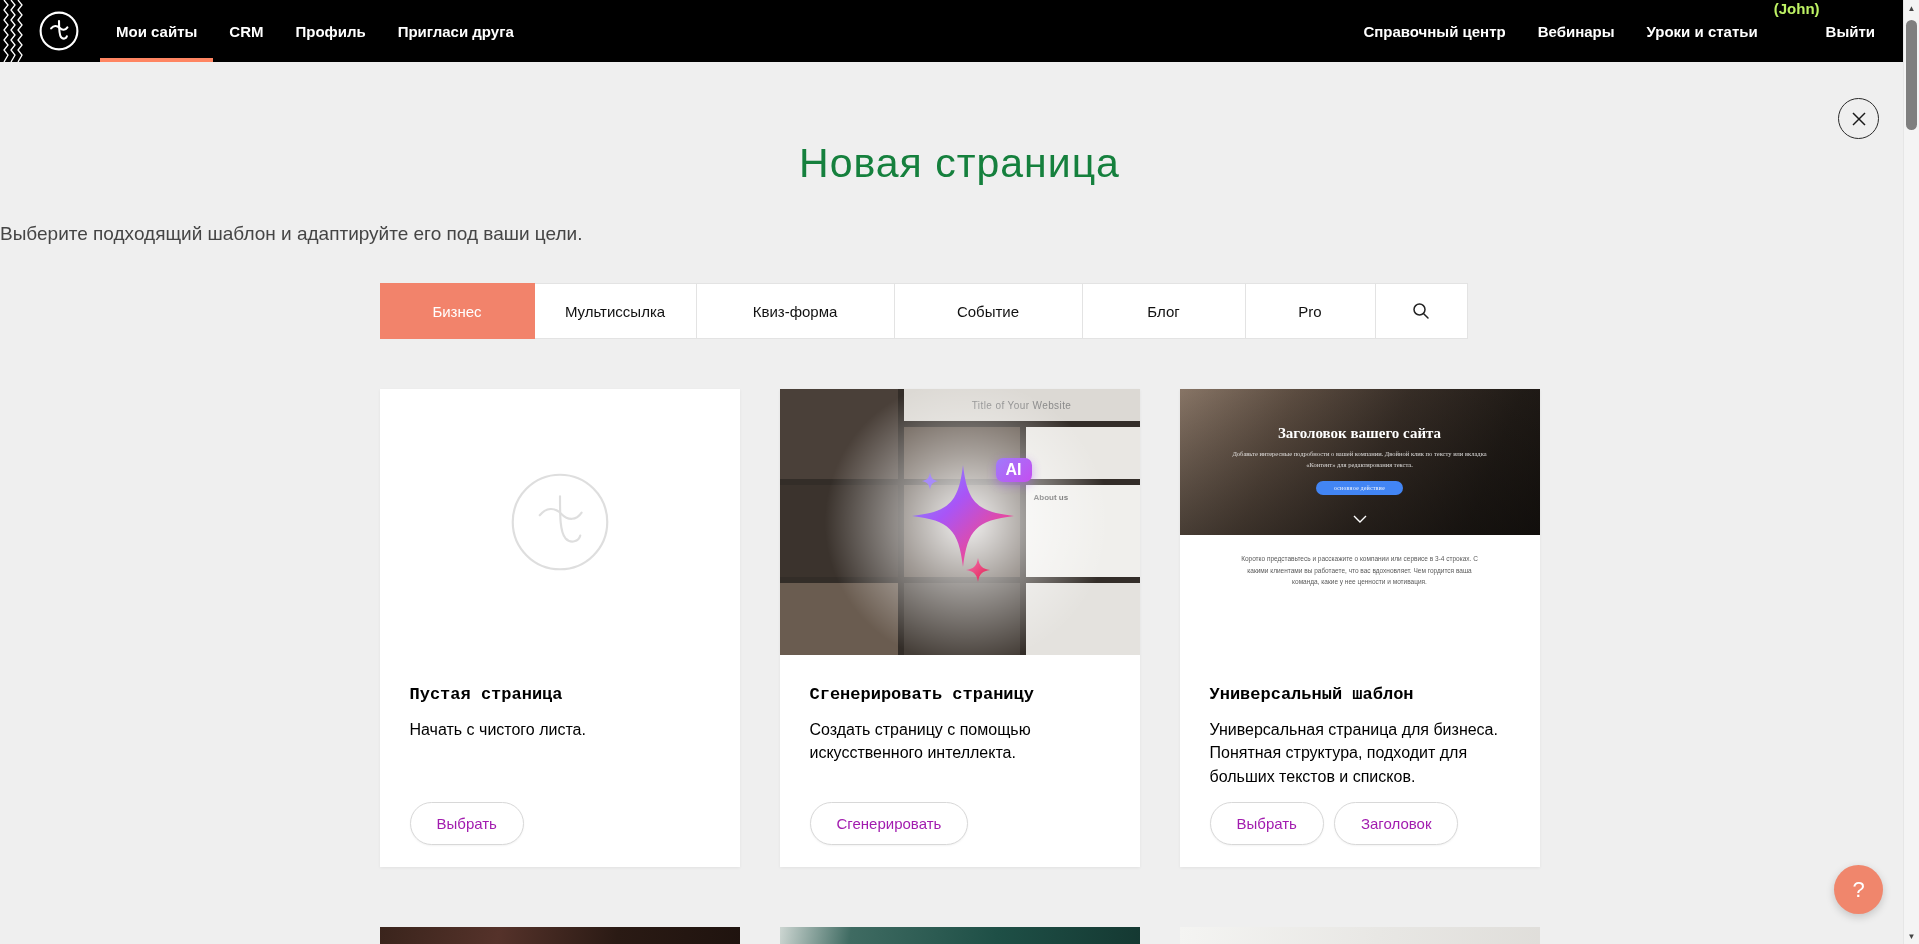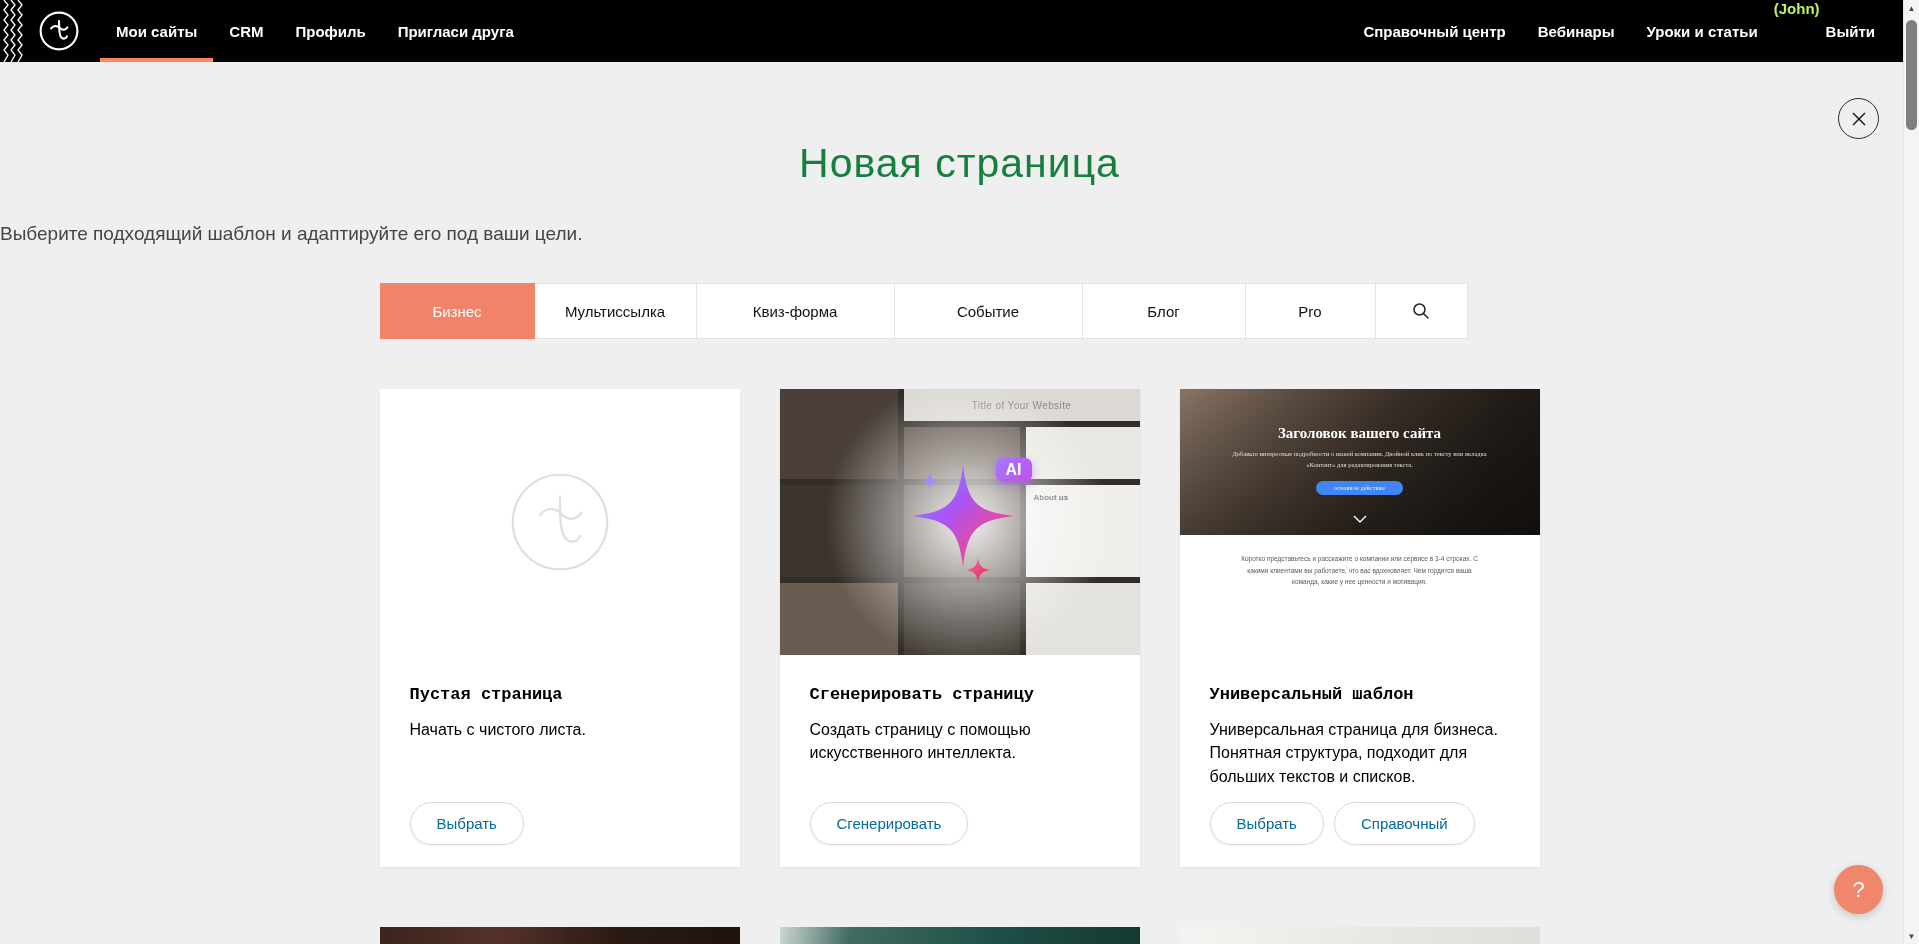--- a/index.html
+++ b/index.html
@@ -34,21 +34,21 @@
   .tab:nth-child(7){flex:0 0 92px}  .tab:nth-child(8){flex:0 0 72px}
 
   
   .cards { width:1160px; margin:50px auto 0; display:grid; grid-template-columns:repeat(3,360px); column-gap:40px; row-gap:60px; }
   .card { background:#fff; height:478px; position:relative; display:flex; flex-direction:column; box-shadow:0 1px 3px rgba(0,0,0,.06); cursor:pointer; }
   .card-preview { height:266px; position:relative; overflow:hidden; flex:0 0 auto; }
   .card-body { flex:1; padding:30px 30px 22px; display:flex; flex-direction:column; }
   .card-title { font-size:17px; font-weight:bold; color:#000;font-family:Liberation Mono, monospace; }
   .card-desc { font-size:16px; color:#000; line-height:1.45; margin-top:14px; }
   .card-actions { margin-top:auto; display:flex; gap:10px; }
-  .pill-btn { border:1px solid #d8d8d8; background:#fff; border-radius:22px; padding:12px 26px; font-size:15px; color:#0369a1; cursor:pointer; font-family:inherit; box-shadow:0 1px 2px rgba(0,0,0,.05); white-space:nowrap; }
+  .pill-btn { border:1px solid #d8d8d8; background:#fff; border-radius:22px; padding:12px 26px; font-size:15px; color:#a21caf; cursor:pointer; font-family:inherit; box-shadow:0 1px 2px rgba(0,0,0,.05); white-space:nowrap; }
 
   
   .blank { display:flex; align-items:center; justify-content:center; background:#fff; }
 
   
   .mosaic { background:#332d28; display:grid; grid-template-columns:118px 116px 1fr; grid-template-rows:32px 52px 92px 1fr; gap:6px; }
   .tile-title { grid-column:2/4; background:#dcd9d4; color:#8a8a8a; font-size:10px; display:flex; align-items:center; justify-content:center; letter-spacing:.4px; }
   .t-p1 { grid-row:1/3; background:#4a4039; }
   .t-p2 { background:#5f5349; } .t-l1 { background:#e9e7e3; }
   .t-p3 { background:#3b332d; } .t-p4 { background:#564b42; }
@@ -219,21 +219,21 @@
             </svg>
           </div>
         </div>
         <div class="uni-body">Коротко представьтесь и расскажите о компании или сервисе в 3-4 строках. С какими клиентами вы работаете, что вас вдохновляет. Чем гордится ваша команда, какие у нее ценности и мотивация.</div>
       </div>
       <div class="card-body">
         <div class="card-title">Универсальный шаблон</div>
         <div class="card-desc">Универсальная страница для бизнеса. Понятная структура, подходит для больших текстов и списков.</div>
         <div class="card-actions">
           <button class="pill-btn">Выбрать</button>
-          <button class="pill-btn">Справочный</button>
+          <button class="pill-btn">Заголовок</button>
         </div>
       </div>
     </div>
 
     <div class="card partial">
         <div class="strip strip-a"></div>
       </div>
     <div class="card partial">
         <div class="strip strip-b"></div>
       </div>

